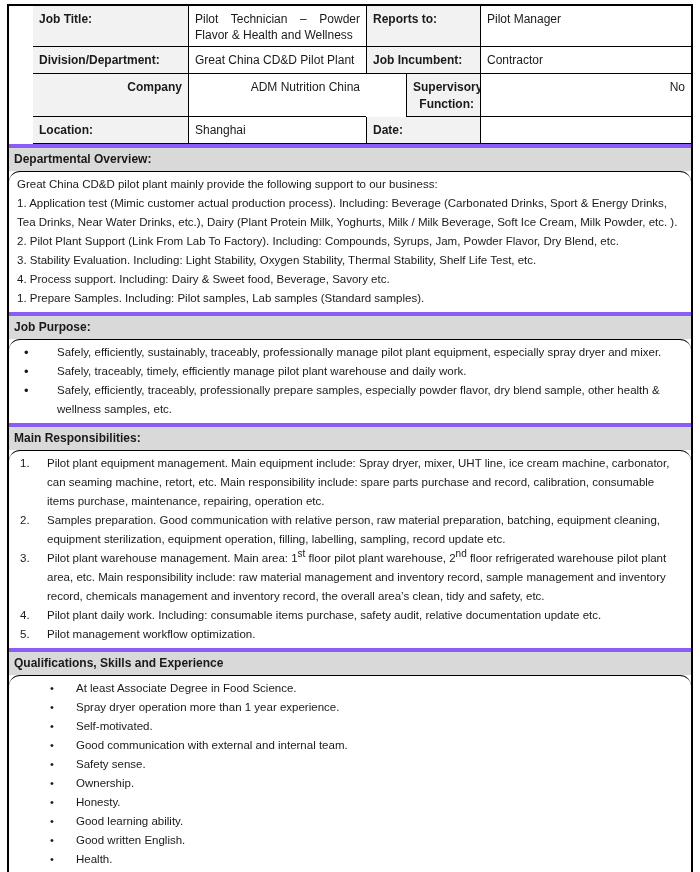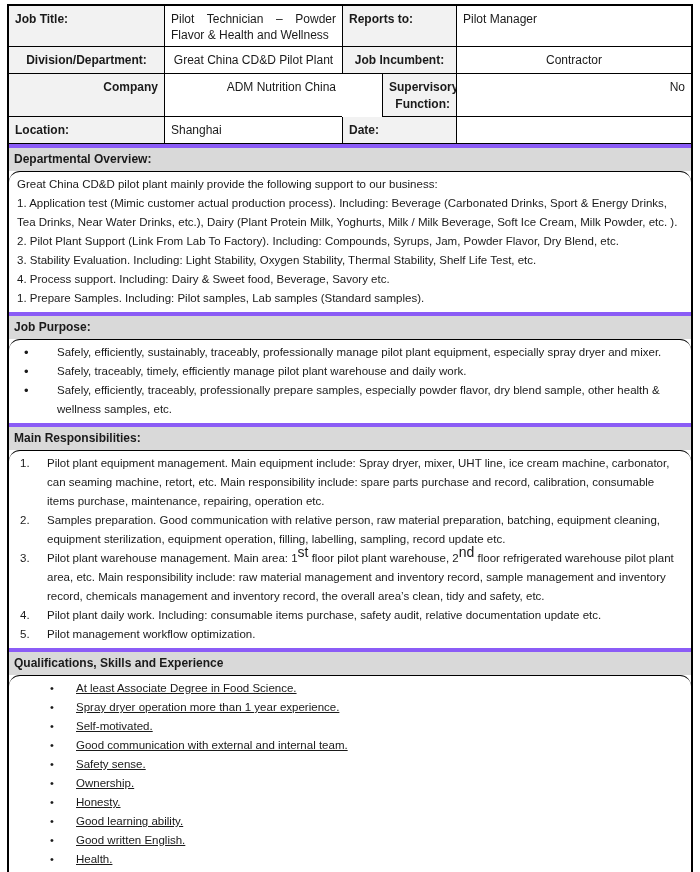--- a/index.html
+++ b/index.html
@@ -14,32 +14,33 @@
     margin: 4px 7px 0 7px;
     width: 686px;
     border: 2px solid #000;
     background: #fff;
   }
 
   
   .info-grid {
     display: grid;
     grid-template-columns: 155px 178px 114px auto;
+    padding-left: 24px;
   }
   .cell {
     padding: 5px 6px 3px 6px;
     font-size: 12px;
     line-height: 16px;
     border-bottom: 1px solid #000;
   }
   .cell.c2, .cell.c3, .cell.c4 { border-left: 1px solid #000; }
   .cell.lbl { font-weight: bold; background: #f2f2f2; }
   .cell.val { background: #fff; }
   .r1 { min-height: 36px; }
-  .r2 { min-height: 27px; text-align: center; }
+  .r2 { min-height: 27px; }
   .r3 { min-height: 37px; text-align: right; }
   .r4 { min-height: 27px; }
   .justify { text-align: justify; }
   .w-narrow { line-height: 17px; margin-left: 40px; }
 
   
   .sec-head {
     border-top: 4px solid #8b5cf6;
     background: #d9d9d9;
     font-weight: bold;
@@ -67,30 +68,30 @@
   .jp-text { flex: 1; }
 
   
   .mr-item { display: flex; }
   .mr-num {
     width: 30px;
     padding-left: 3px;
     flex: 0 0 30px;
   }
   .mr-text { flex: 1; }
-  .mr-text sup { font-size: 14px; vertical-align: super; line-height: 0; }
+  .mr-text sup { font-size: 10px; vertical-align: super; line-height: 0; }
 
   
   .q-item { display: flex; padding-left: 33px; }
   .q-bullet {
     width: 26px;
     flex: 0 0 26px;
     font-size: 11px;
   }
-  .q-text { flex: 1; text-decoration: underline; }
+  .q-text { flex: 1; }
 </style>
 </head>
 <body>
 
 <div class="doc">
 
   <div class="info-grid">
 
     <div class="cell lbl c1 r1">Job Title:</div>
     <div class="cell val c2 r1 justify">Pilot Technician – Powder Flavor &amp; Health and Wellness</div>

